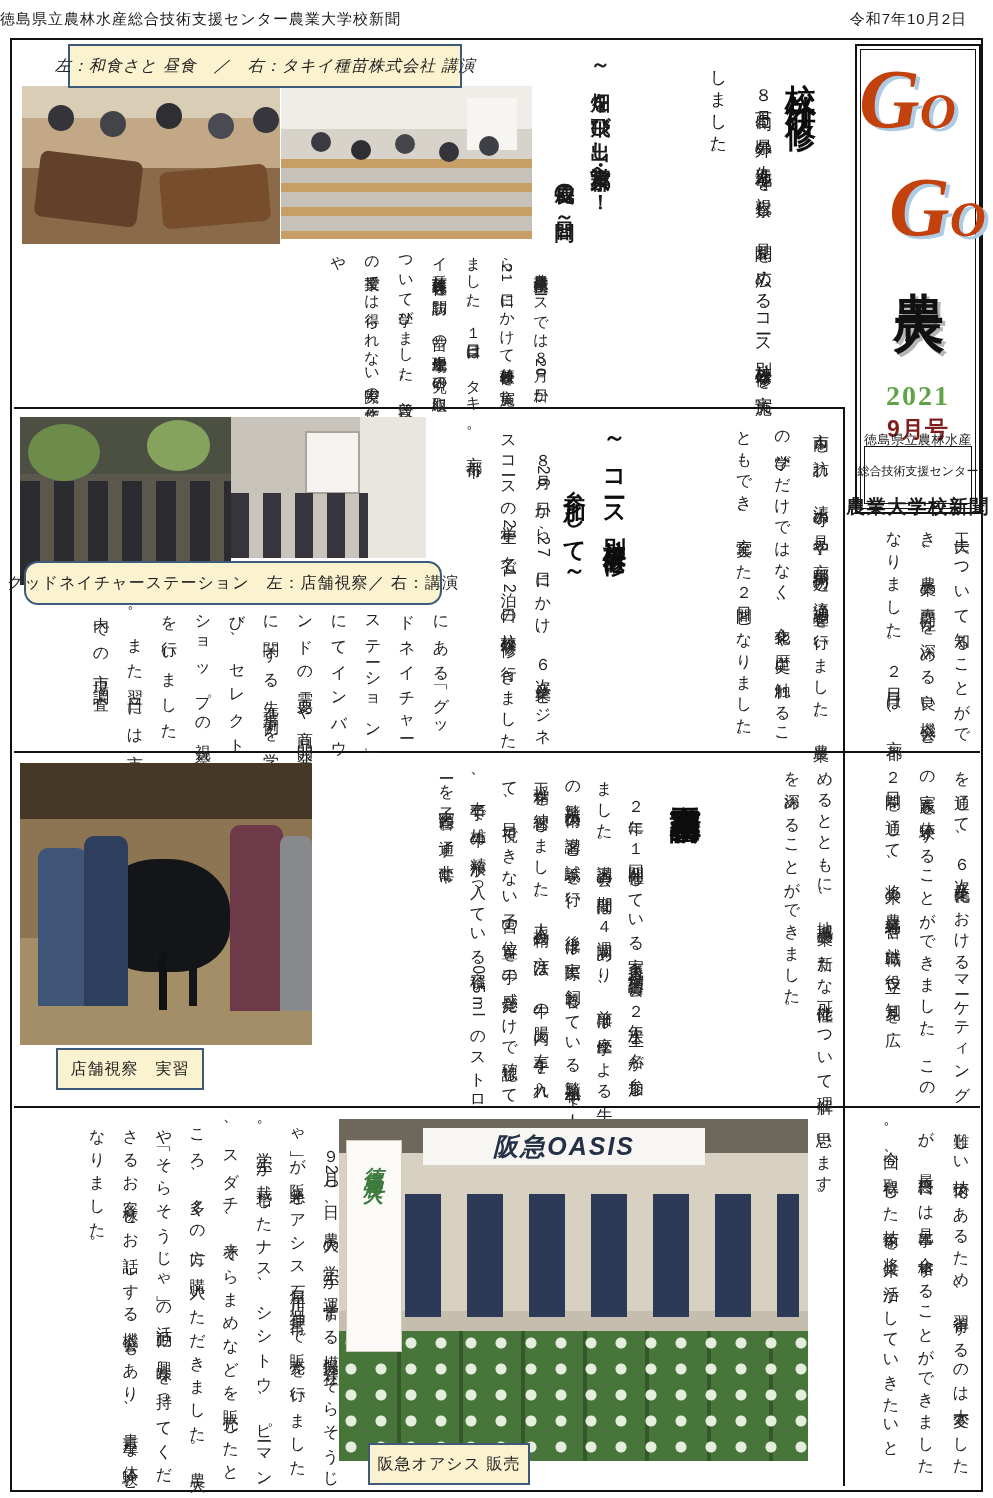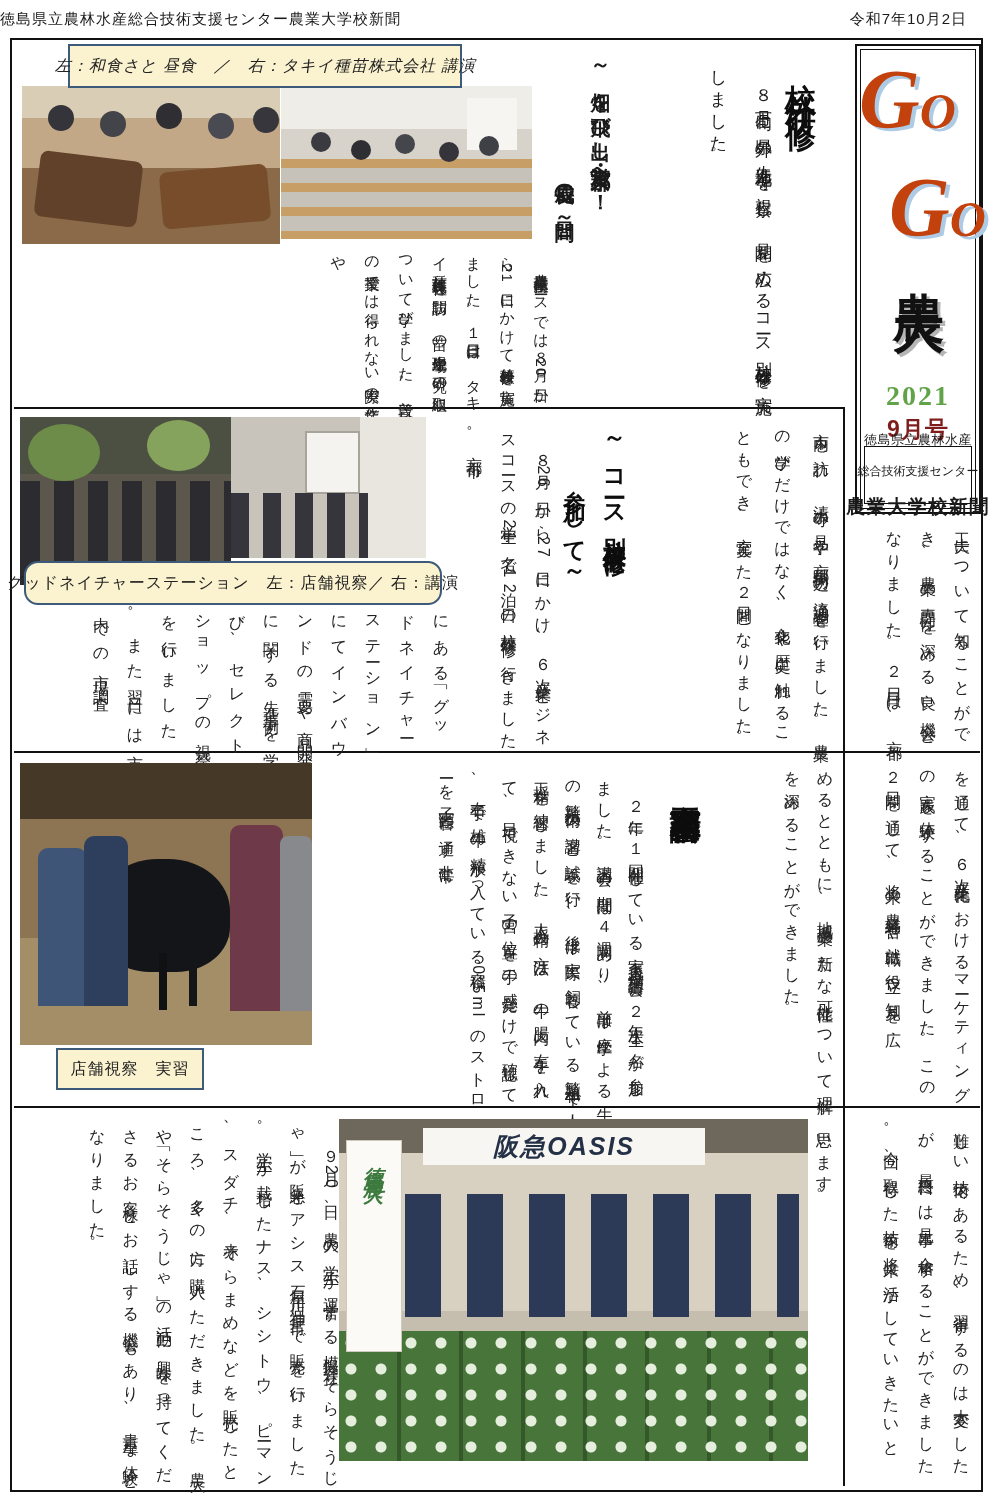--- a/index.html
+++ b/index.html
@@ -199,15 +199,16 @@
 
   <div class="abs vt headline" id="a4-headline">そらそうじゃ県外販売</div>
   <div class="abs ph" id="p6">
     <i class="sign">阪急OASIS</i>
     <i class="crowd"></i>
     <i class="crates"></i>
     <i class="banner">
         <span>徳島農大</span>
       </i>
   </div>
+  <div class="abs cap" id="cap4">阪急オアシス 販売</div>
   <div class="abs vt body-txt" id="a4-body">　９月20日、農大の学生が運営する模擬会社「そらそうじゃ」が阪急オアシス石屋川店（神戸市）で販売を行いました。学生が栽培したナス、シシトウ、ピーマン、スダチ、赤そらまめなどを販売したところ、多くの方に購入いただきました。農大や「そらそうじゃ」の活動に興味を持ってくださるお客様とお話しする機会もあり、貴重な体験となりました。</div>
 
 </div>
 
 </body></html>

